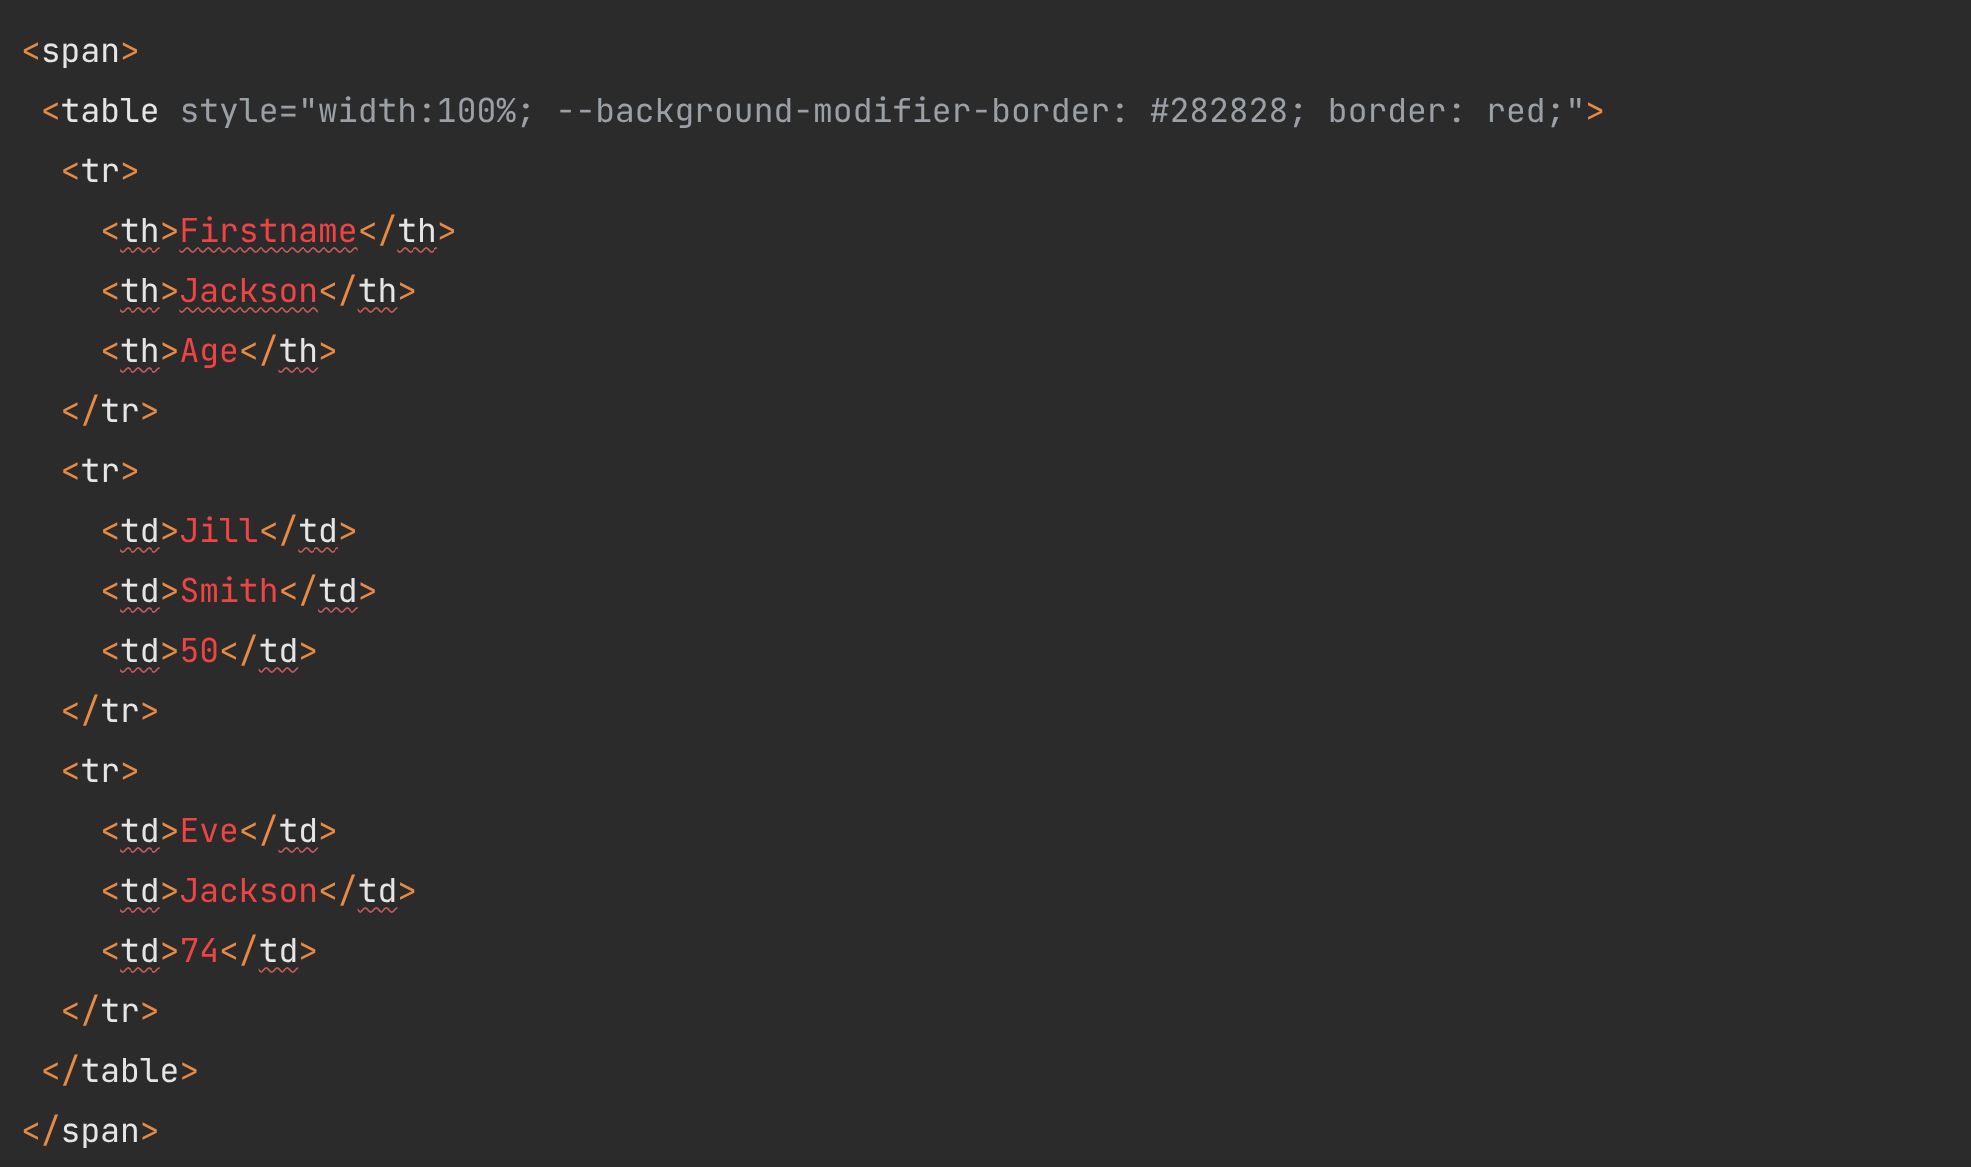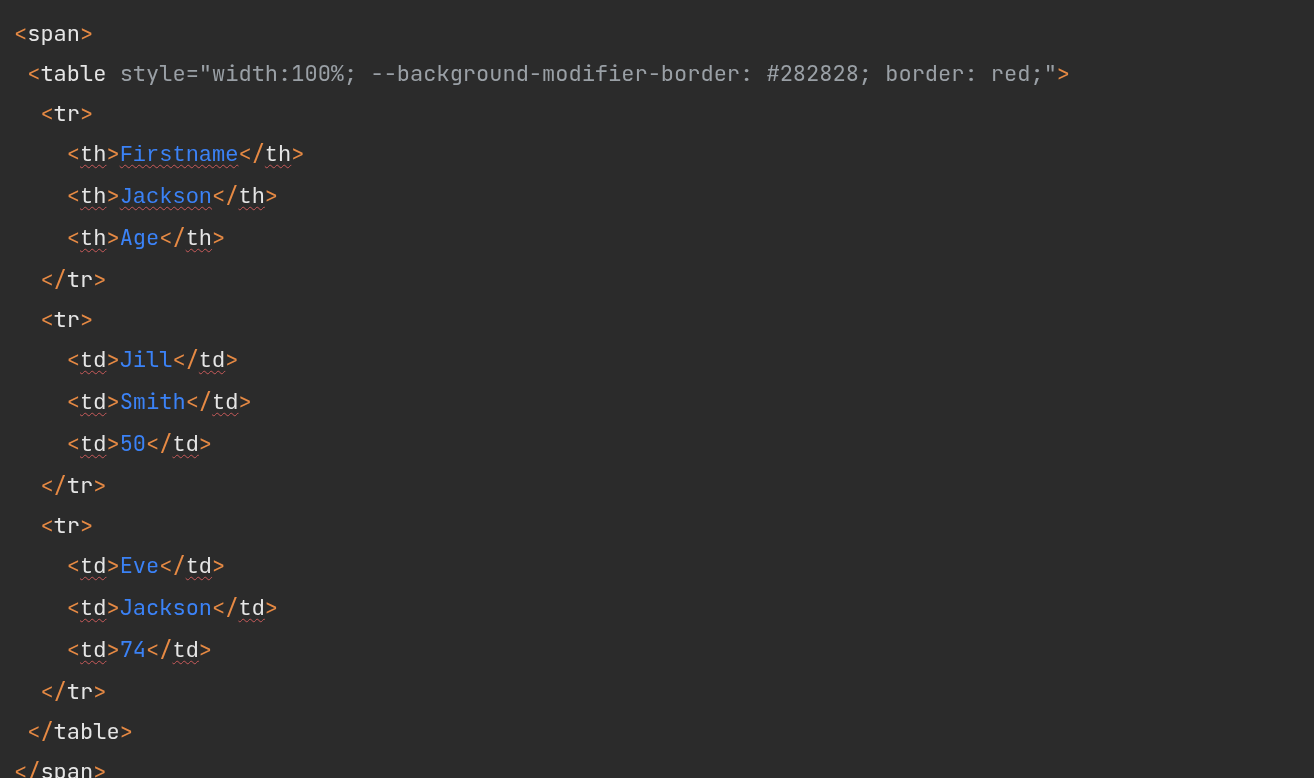--- a/index.html
+++ b/index.html
@@ -19,30 +19,29 @@
     font-variant-ligatures: none;
     white-space: pre;
     letter-spacing: 0px;
     color: #dcdcdc;
   }
   .tag-bracket { color: #e78a44; }  
   .tag-name    { color: #e5e5e5; }  
   .attr-name   { color: #9aa0a6; }  
   .attr-eq     { color: #9aa0a6; }
   .attr-value  { color: #9aa0a6; }  
-  .text        { color: #3b82f6; }
+  .text        { color: #ef4444; }
 
   
   .squiggle {
     text-decoration-line: underline;
     text-decoration-style: wavy;
     text-decoration-color: #c85a5a;
     text-decoration-thickness: 1.4px;
     text-underline-offset: 3px;
-    font-family: Liberation Mono, monospace;
   }
 </style>
 </head>
 <body>
 
 <pre class="code" id="code-block"><span><span class="tag-bracket">&lt;</span><span class="tag-name">span</span><span class="tag-bracket">&gt;</span></span>
 <span><span class="text"> </span><span class="tag-bracket">&lt;</span><span class="tag-name">table</span><span class="text"> </span><span class="attr-name">style</span><span class="attr-eq">=</span><span class="attr-value">"width:100%; --background-modifier-border: #282828; border: red;"</span><span class="tag-bracket">&gt;</span></span>
 <span><span class="text">  </span><span class="tag-bracket">&lt;</span><span class="tag-name">tr</span><span class="tag-bracket">&gt;</span></span>
 <span><span class="text">    </span><span class="tag-bracket">&lt;</span><span class="tag-name squiggle">th</span><span class="tag-bracket">&gt;</span><span class="text squiggle">Firstname</span><span class="tag-bracket">&lt;/</span><span class="tag-name squiggle">th</span><span class="tag-bracket">&gt;</span></span>
 <span><span class="text">    </span><span class="tag-bracket">&lt;</span><span class="tag-name squiggle">th</span><span class="tag-bracket">&gt;</span><span class="text squiggle">Jackson</span><span class="tag-bracket">&lt;/</span><span class="tag-name squiggle">th</span><span class="tag-bracket">&gt;</span></span>

